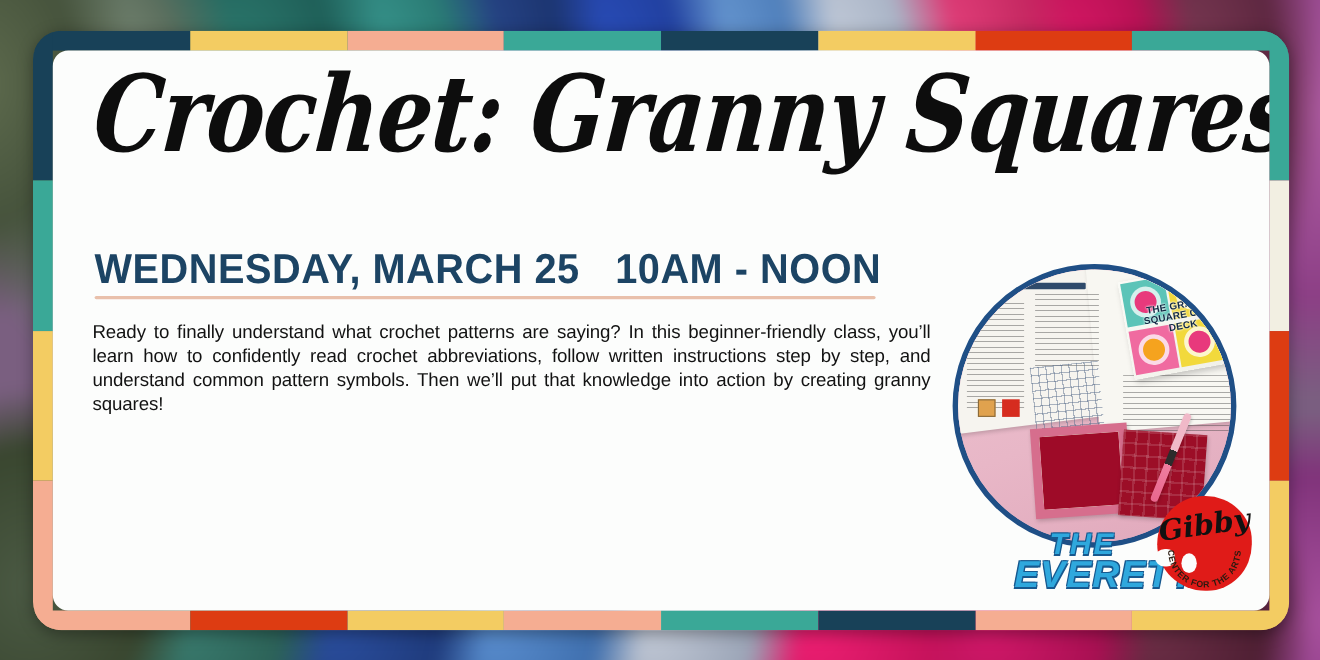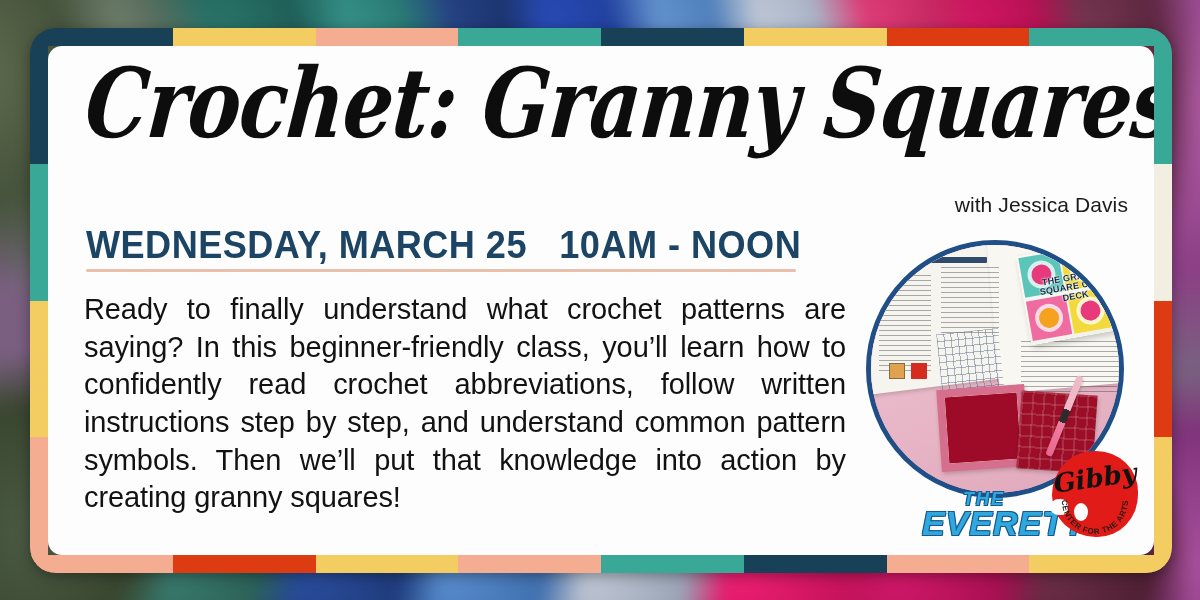--- a/index.html
+++ b/index.html
@@ -146,21 +146,21 @@
     background: #e9c0ab;
     border-radius: 2px;
   }
 
   
   #body-copy {
     position: absolute;
     left: 36px;
     top: 245px;
     width: 762px;
-    font-size: 29px;
+    font-size: 17px;
     line-height: 1.30;
     color: #121212;
     text-align: justify;
     letter-spacing: -0.1px;
   }
 
   
   #footer-info {
     position: absolute;
     left: 38px;
@@ -312,21 +312,21 @@
     text-align: center;
     font-family: "Liberation Sans", sans-serif;
     font-style: italic;
     font-weight: 700;
     color: #2fa8dd;
     text-shadow:
       -1px -1px 0 #17598f, 1px -1px 0 #17598f,
       -1px  1px 0 #17598f, 1px  1px 0 #17598f;
     line-height: .92;
   }
-  #logo-everett .the  { font-size: 18px; letter-spacing: 2px; display: block; }
+  #logo-everett .the  { font-size: 27px; letter-spacing: 2px; display: block; }
   #logo-everett .name { font-size: 34px; letter-spacing: 1px; display: block; }
 
   #logo-gibby {
     position: absolute;
     right: 16px;
     bottom: 18px;
     width: 86px;
     height: 86px;
   }
   #logo-gibby .palette {
@@ -401,21 +401,20 @@
         <div class="seg" style="background: rgb(24, 65, 88);"></div>
         <div class="seg" style="background: rgb(58, 168, 151);"></div>
         <div class="seg" style="background: rgb(243, 204, 98);"></div>
         <div class="seg" style="background: rgb(245, 173, 146);"></div>
       </div>
 
     <div id="card-inner">
 
       <div id="title">Crochet: Granny Squares!</div>
 
-      <div id="with-presenter">with Jessica Davis</div>
 
       <div id="date-line">
         <span>WEDNESDAY, MARCH 25</span>
         <span>10AM - NOON</span>
       </div>
       <div id="date-rule"></div>
 
       <div id="body-copy">Ready to finally understand what crochet patterns are saying? In this beginner-friendly class, you’ll learn how to confidently read crochet abbreviations, follow written instructions step by step, and understand common pattern symbols. Then we’ll put that knowledge into action by creating granny squares!</div>
 
       <div id="footer-info">

